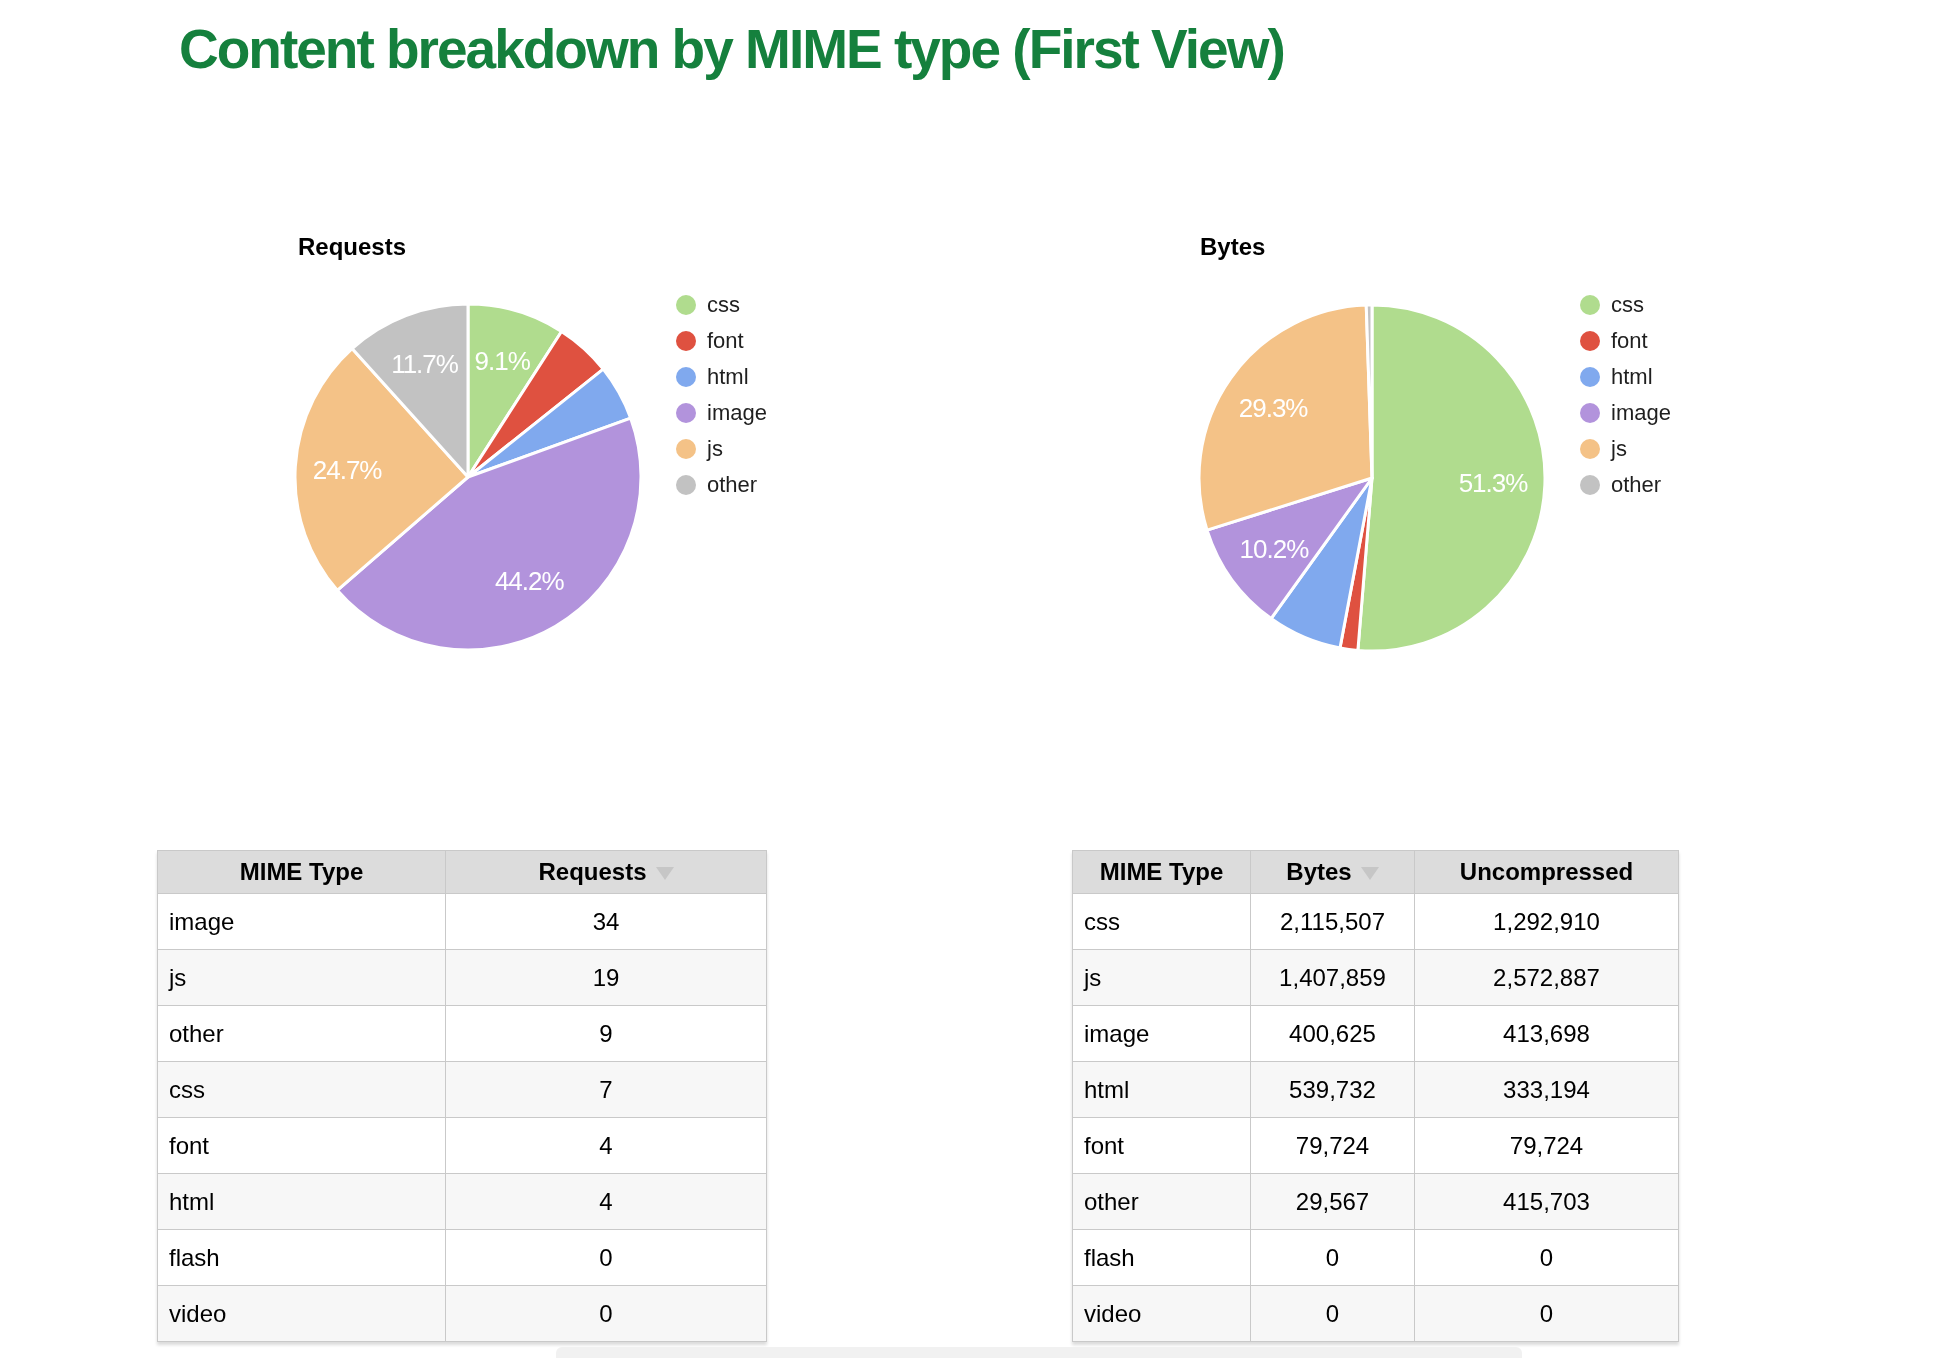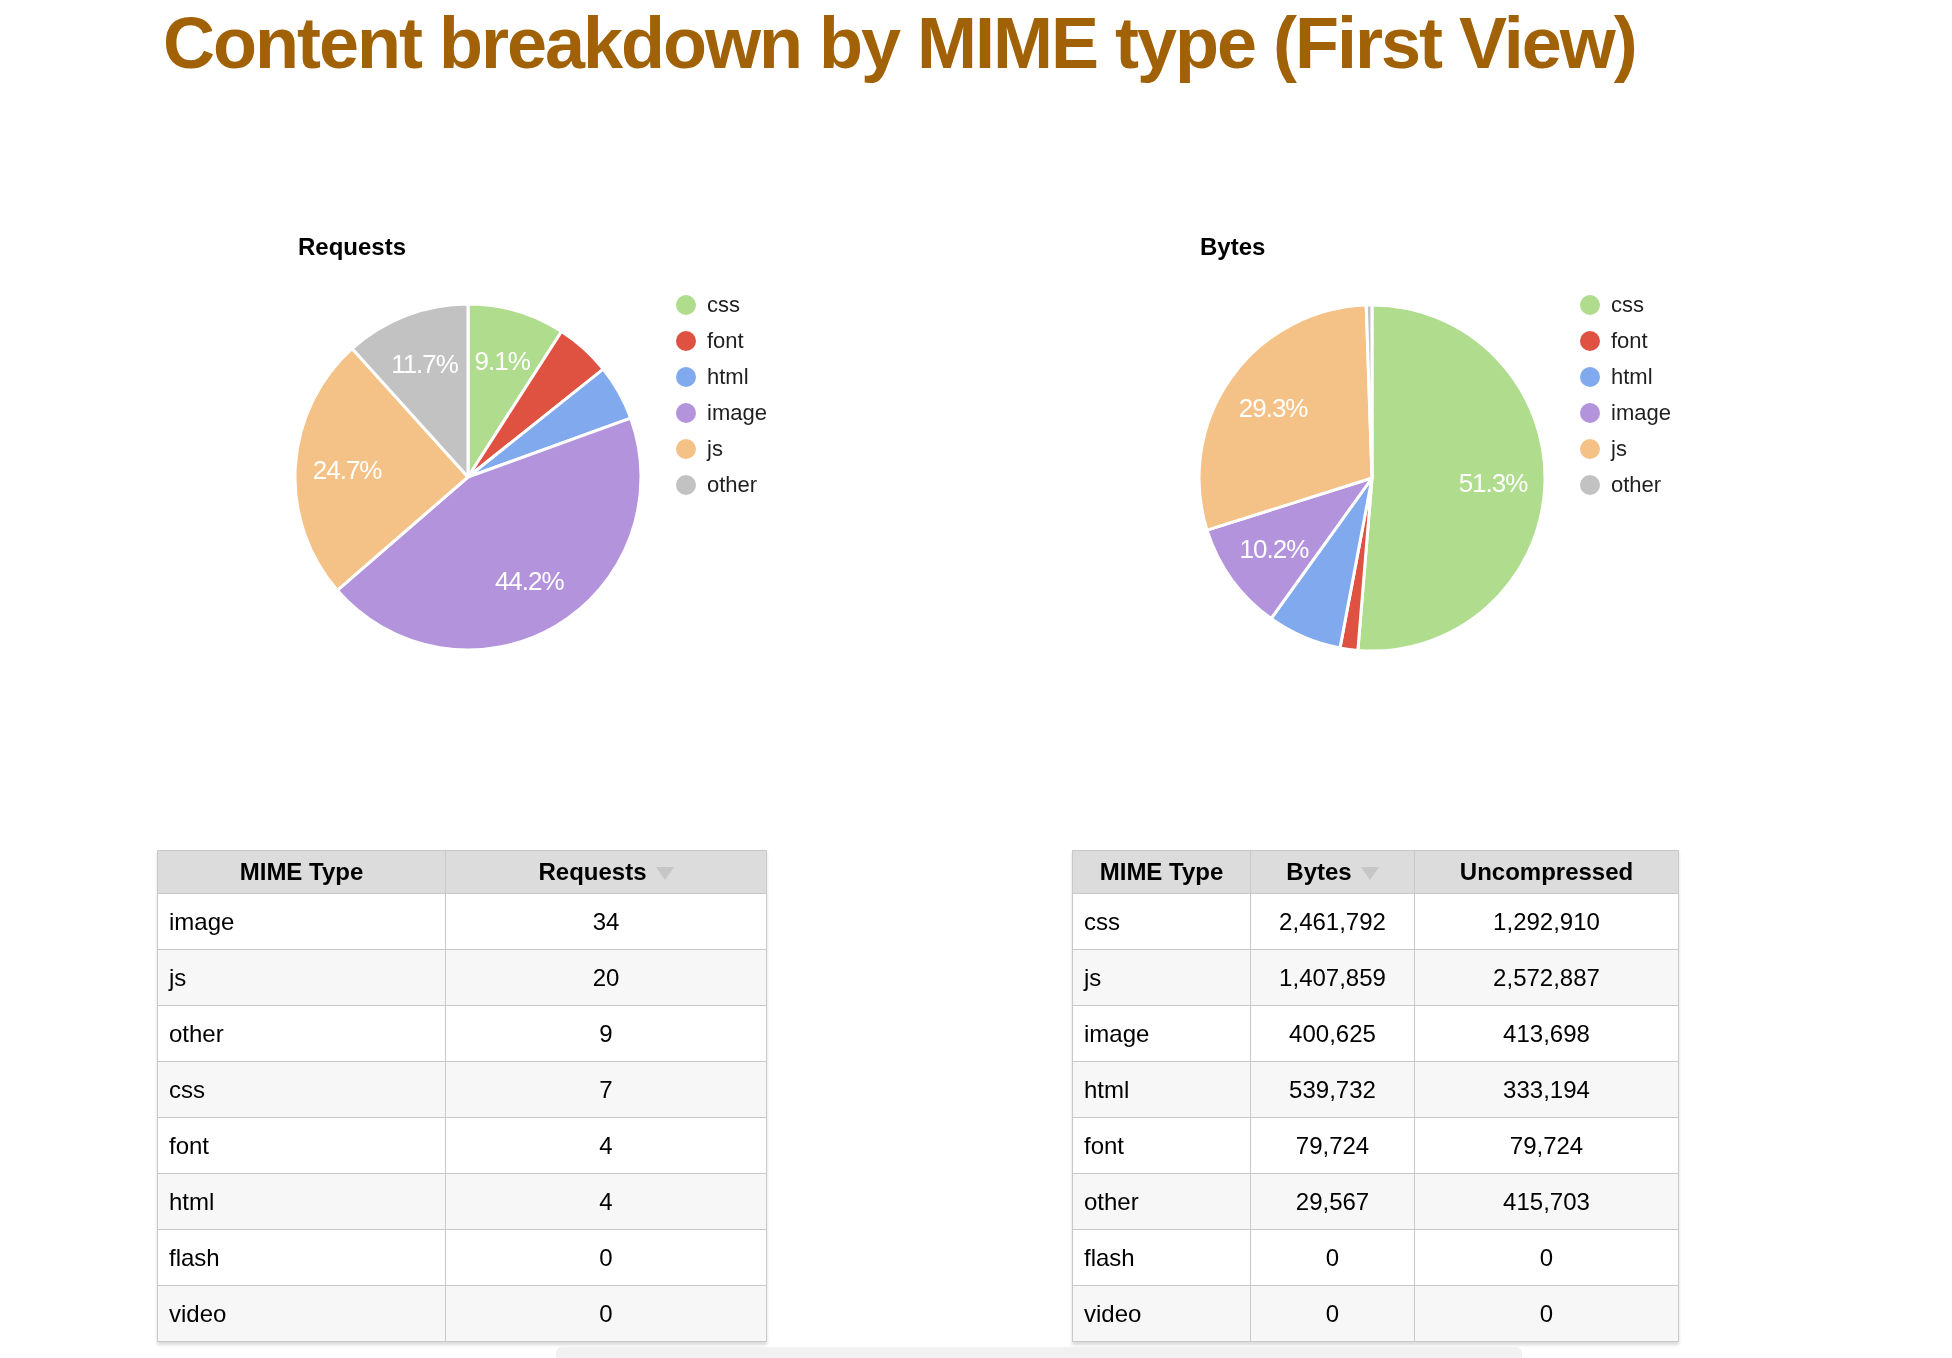--- a/index.html
+++ b/index.html
@@ -4,23 +4,23 @@
 <style>
   html,body { margin:0; padding:0; }
   body {
     width:1952px; height:1358px;
     position:relative;
     background:#ffffff;
     font-family:"Liberation Sans", sans-serif;
     overflow:hidden;
   }
   #page-title {
-    position:absolute; left:163px; top:2px; margin:0;
-    font-size:72px; font-weight:700; letter-spacing:-2px;
-    line-height:1.15; color:#a16207; white-space:nowrap;
+    position:absolute; left:163px; top:2px; margin:16px;
+    font-size:55px; font-weight:700; letter-spacing:-2px;
+    line-height:1.15; color:#15803d; white-space:nowrap;
   }
   .chart-title {
     position:absolute; font-size:24px; font-weight:700; color:#000000;
     white-space:nowrap;
   }
   #chart0-title { left:298px; top:233px; }
   #chart1-title { left:1200px; top:233px; }
   .pie-svg { position:absolute; width:380px; height:380px; }
   #pie0 { left:278px; top:287px; }
   #pie1 { left:1182px; top:288px; }
@@ -158,21 +158,21 @@
           <th><span>Requests</span><span class="sort-arrow"></span></th>
         </tr>
       </thead>
     <tbody>
         <tr>
           <td class="cat">image</td>
           <td class="num">34</td>
         </tr>
         <tr>
           <td class="cat">js</td>
-          <td class="num">20</td>
+          <td class="num">19</td>
         </tr>
         <tr>
           <td class="cat">other</td>
           <td class="num">9</td>
         </tr>
         <tr>
           <td class="cat">css</td>
           <td class="num">7</td>
         </tr>
         <tr>
@@ -203,21 +203,21 @@
     <thead>
         <tr>
           <th><span>MIME Type</span></th>
           <th><span>Bytes</span><span class="sort-arrow"></span></th>
           <th><span>Uncompressed</span></th>
         </tr>
       </thead>
     <tbody>
         <tr>
           <td class="cat">css</td>
-          <td class="num">2,461,792</td>
+          <td class="num">2,115,507</td>
           <td class="num">1,292,910</td>
         </tr>
         <tr>
           <td class="cat">js</td>
           <td class="num">1,407,859</td>
           <td class="num">2,572,887</td>
         </tr>
         <tr>
           <td class="cat">image</td>
           <td class="num">400,625</td>

